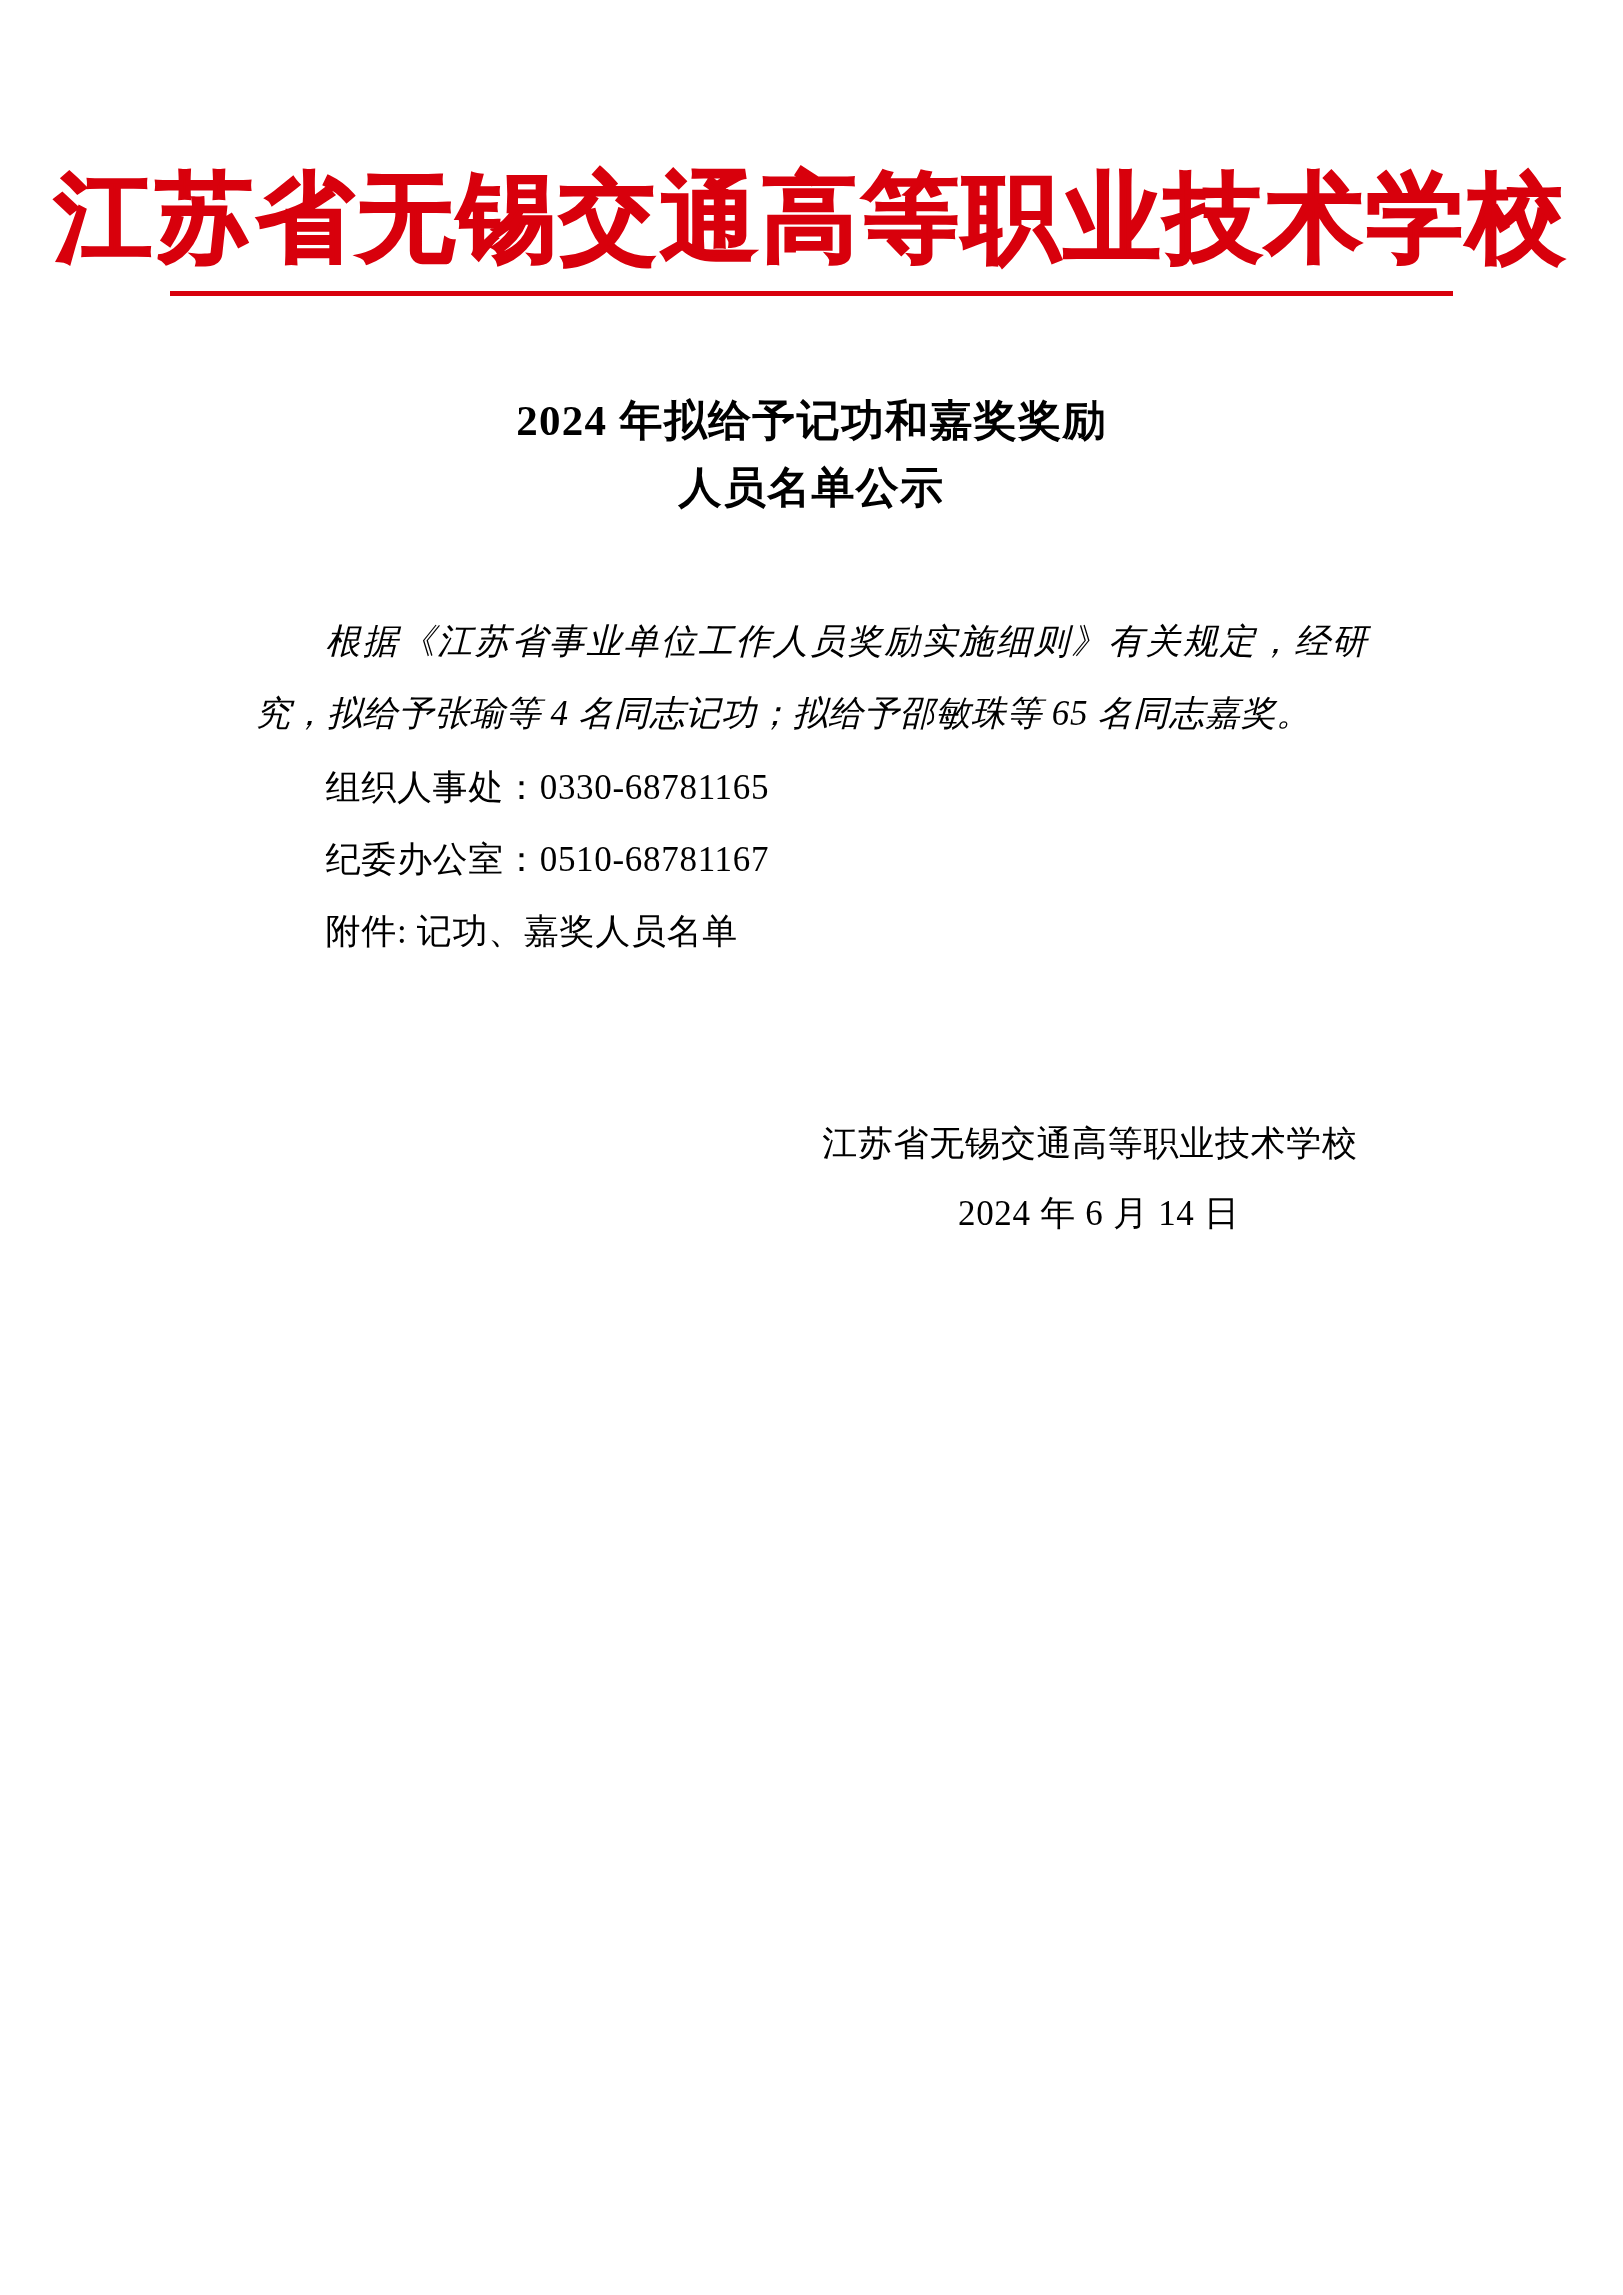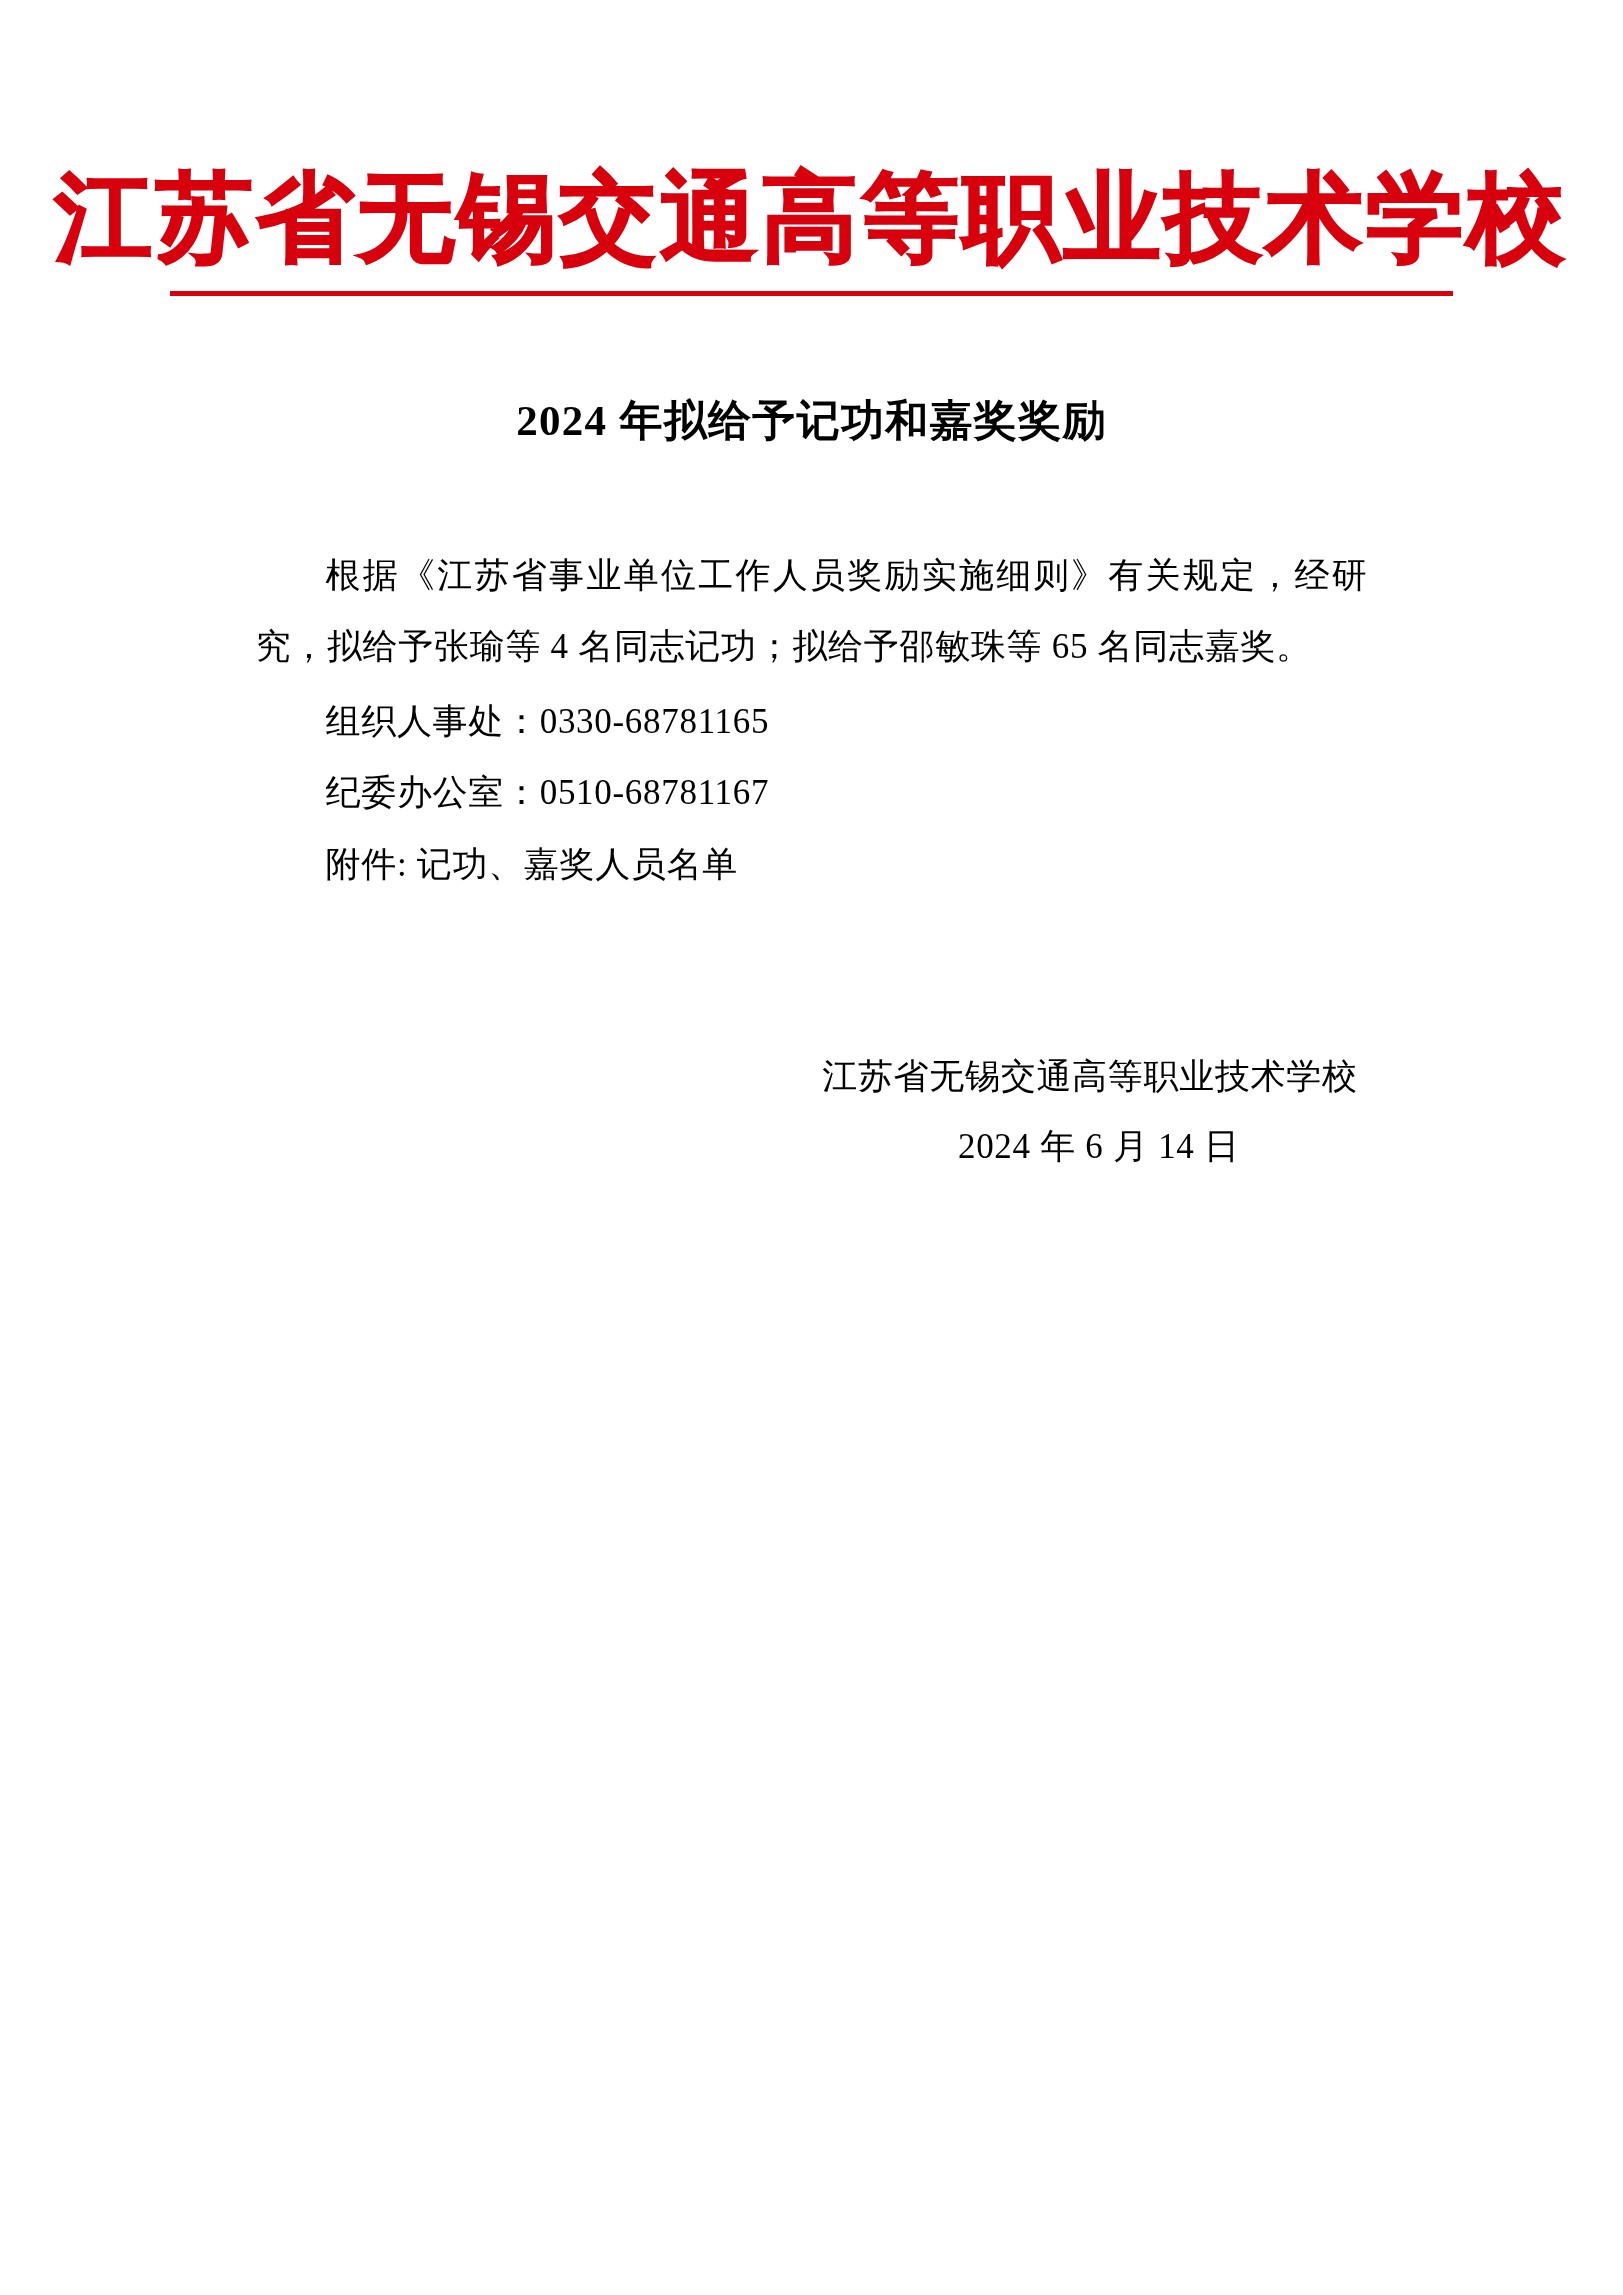--- a/index.html
+++ b/index.html
@@ -66,20 +66,21 @@
     width: 1112px;
     font-size: 35px;
     line-height: 2.05;
     letter-spacing: 0.7px;
   }
   .para {
     text-indent: 2em;
     text-align: justify;
     text-justify: inter-ideograph;
     margin: 0 0 2.6px 0;
+    font-style: italic;
   }
   .contact-line {
     text-indent: 2em;
     margin: 0;
   }
 
   
   .signature {
     margin: 141px auto 0 auto;
     width: 1112px;
@@ -103,20 +104,21 @@
 
 <div class="page">
 
   <div class="letterhead">
     <div class="letterhead-title">江苏省无锡交通高等职业技术学校</div>
     <div class="letterhead-rule"></div>
   </div>
 
   <div class="doc-title">
     <span class="line">2024 年拟给予记功和嘉奖奖励</span>
+    <span class="line">人员名单公示</span>
   </div>
 
   <div class="body-block">
     <p class="para">根据《江苏省事业单位工作人员奖励实施细则》有关规定，经研究，拟给予张瑜等 4 名同志记功；拟给予邵敏珠等 65 名同志嘉奖。</p>
     <p class="contact-line">组织人事处：0330-68781165</p>
     <p class="contact-line">纪委办公室：0510-68781167</p>
     <p class="contact-line">附件: 记功、嘉奖人员名单</p>
   </div>
 
   <div class="signature">

